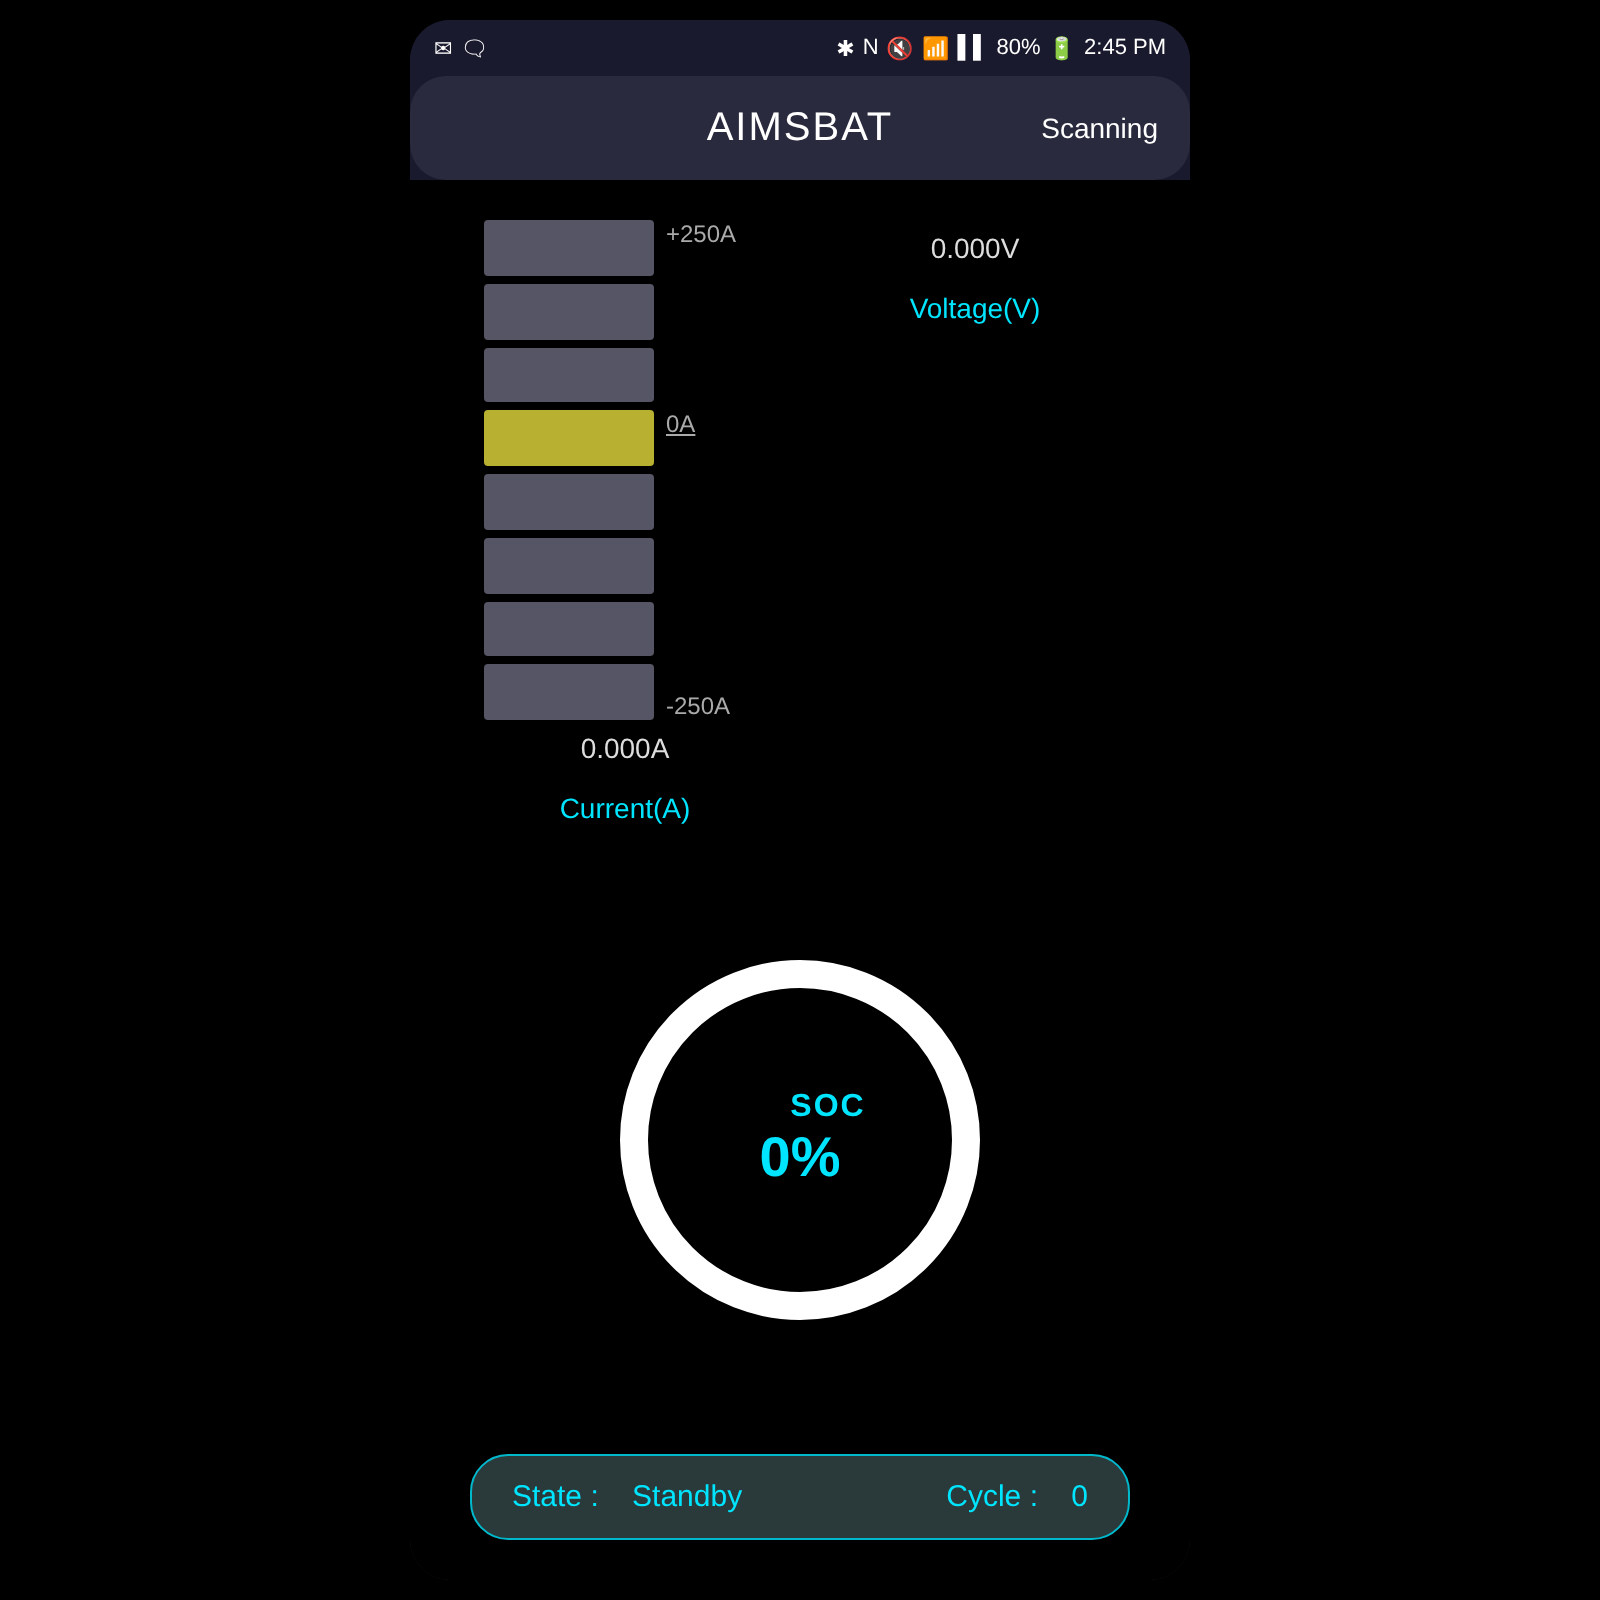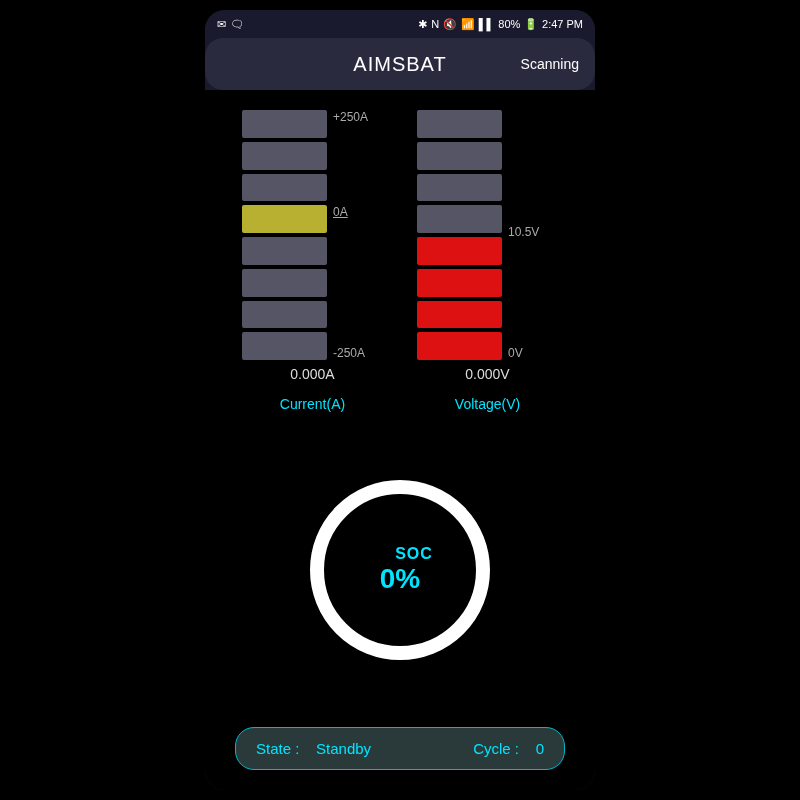--- a/index.html
+++ b/index.html
@@ -251,21 +251,21 @@
       <span class="status-icon">🗨</span>
     </div>
     <div class="status-right">
       <span class="status-icon">✱</span>
       <span class="status-icon">N</span>
       <span class="status-icon">🔇</span>
       <span class="status-icon">📶</span>
       <span class="status-icon">▌▌</span>
       <span class="status-icon">80%</span>
       <span class="status-icon">🔋</span>
-      <span class="status-icon">2:47 PM</span>
+      <span class="status-icon">2:45 PM</span>
     </div>
   </div>
 
   <div class="app-bar">
     <span class="app-title">AIMSBAT</span>
     <span class="scanning-text">Scanning</span>
   </div>
 
   <div class="main-content">
 
@@ -290,39 +290,20 @@
             <span class="gauge-label-top">+250A</span>
             <span class="gauge-label-mid" style="top: 38%; text-decoration: underline;">0A</span>
             <span class="gauge-label-bot">-250A</span>
           </div>
         </div>
         <div class="gauge-value">0.000A</div>
         <div class="gauge-name">Current(A)</div>
       </div>
 
       <div class="gauge-container">
-        <div class="current-bar-wrapper">
-          <div class="gauge-bar">
-
-            <div class="bar-segment grey"></div>
-            <div class="bar-segment grey"></div>
-            <div class="bar-segment grey"></div>
-            <div class="bar-segment grey"></div>
-
-            <div class="bar-segment red"></div>
-            <div class="bar-segment red"></div>
-            <div class="bar-segment red"></div>
-            <div class="bar-segment red"></div>
-          </div>
-          <div style="position:relative; height:250px; width:50px; margin-left:6px;">
-            <span class="gauge-label-top"></span>
-            <span class="gauge-label-mid" style="top: 46%;">10.5V</span>
-            <span class="gauge-label-bot">0V</span>
-          </div>
-        </div>
         <div class="gauge-value">0.000V</div>
         <div class="gauge-name">Voltage(V)</div>
       </div>
 
     </div>
 
     <div class="soc-section">
       <div class="soc-circle">
         <span class="soc-label">SOC</span>
         <span class="soc-value">0%</span>

